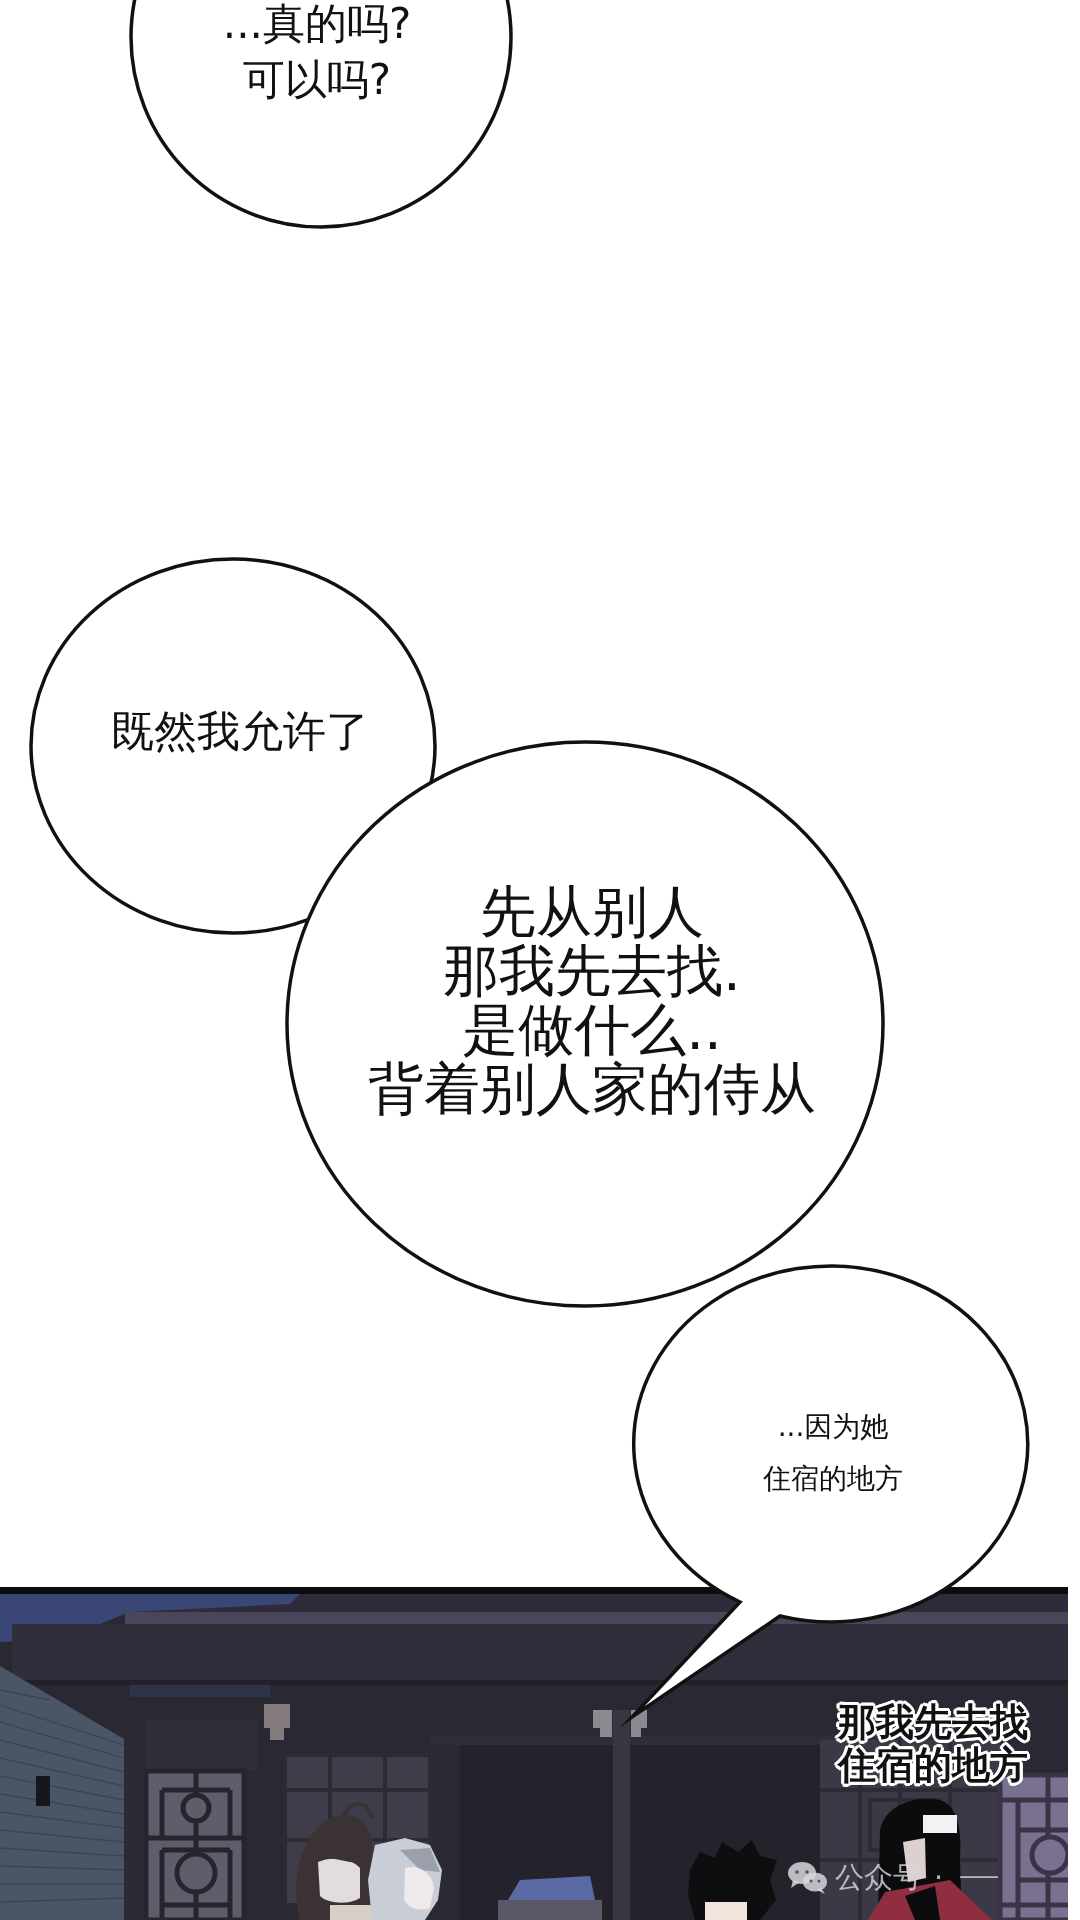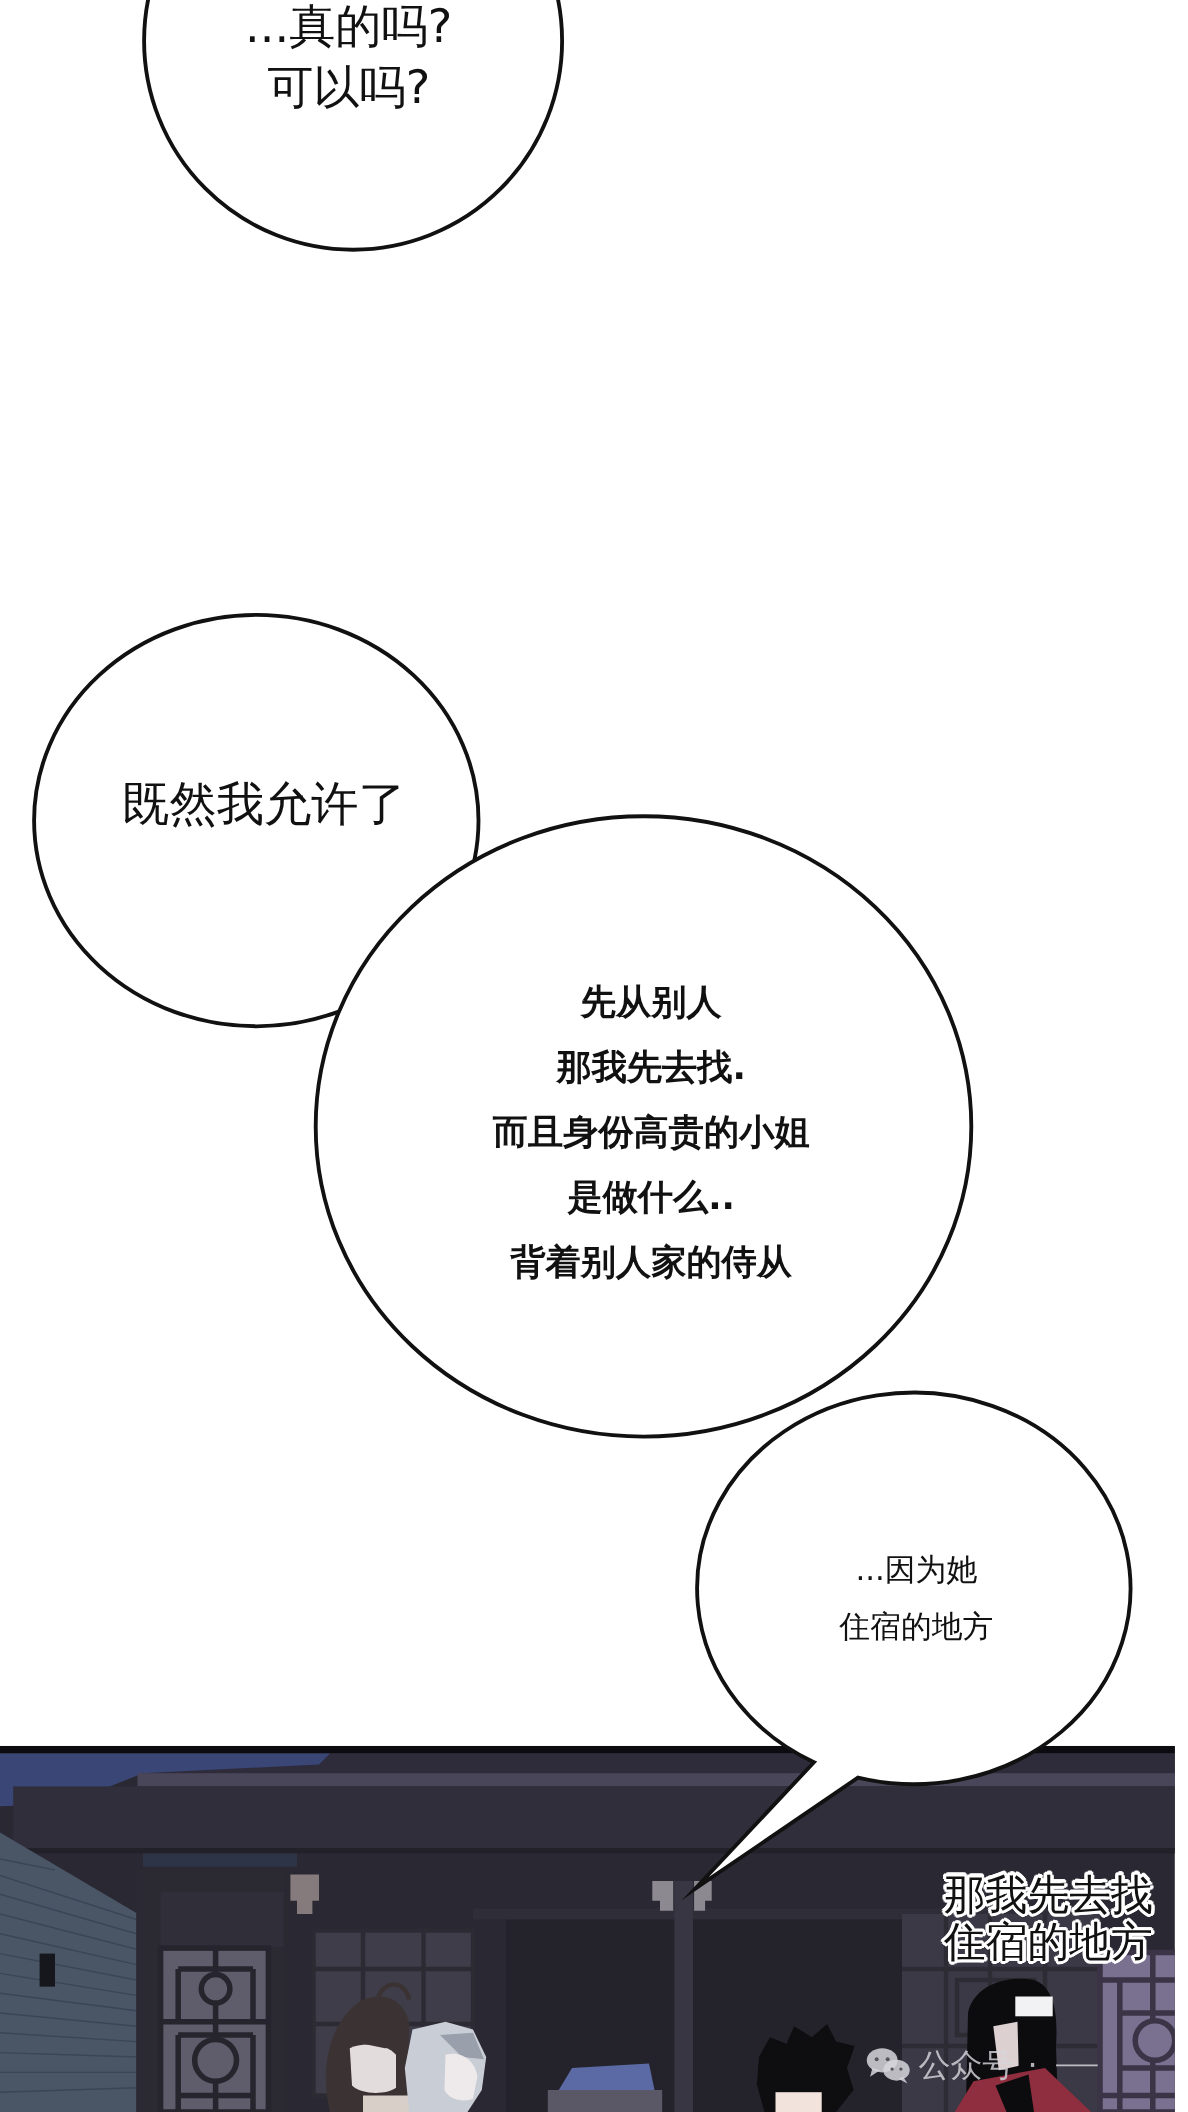--- a/index.html
+++ b/index.html
@@ -26,39 +26,38 @@
       transform: translateX(-50%);
       text-align: center;
       white-space: nowrap;
       color: #111111;
       z-index: 3;
       font-weight: 500;
     }
     .btext div { white-space: nowrap; }
     #t1 { left: 317px; top: -4px;   font-size: 42px; line-height: 56px; }
     #t2 { left: 240px; top: 704px;  font-size: 43px; line-height: 55px; }
-    #t3 { left: 592px; top: 882px;  font-size: 32px; line-height: 59px; font-weight: bold; }
+    #t3 { left: 592px; top: 882px;  font-size: 56px; line-height: 59px; }
     #t4 { left: 833px; top: 1401px; font-size: 28px; line-height: 52px; }
 
     .sfx {
       position: absolute;
       left: 933px; top: 1701px;
       transform: translateX(-50%);
       z-index: 4;
       font-size: 38px;
       line-height: 43px;
-      font-weight: normal;
+      font-weight: bold;
       color: #111111;
       text-align: center;
       white-space: nowrap;
       text-shadow:
         -3px 0 #fff, 3px 0 #fff, 0 -3px #fff, 0 3px #fff,
         -2px -2px #fff, 2px -2px #fff, -2px 2px #fff, 2px 2px #fff,
         -3px -1px #fff, 3px 1px #fff, -1px 3px #fff, 1px -3px #fff;
-      margin-left: 20px;
     }
     .wm { position: absolute; z-index: 4; color: rgba(214,214,220,0.82); }
     .wm-icon { left: 787px; top: 1861px; width: 42px; height: 34px; }
     .wm-label { left: 835px; top: 1859px; font-size: 29px; line-height: 36px; white-space: nowrap; }
     .wm-sep { left: 934px; top: 1859px; font-size: 29px; line-height: 36px; }
     .wm-suffix { left: 958px; top: 1853px; font-size: 42px; line-height: 44px; font-weight: 300; }
   </style>
 </head>
 <body>
 
@@ -212,21 +211,20 @@
   <div id="t1" class="btext">
     <div>...真的吗?</div>
     <div>可以吗?</div>
   </div>
   <div id="t2" class="btext">
     <div>既然我允许了</div>
   </div>
   <div id="t3" class="btext">
     <div>先从别人</div>
     <div>那我先去找.</div>
-    <div>而且身份高贵的小姐</div>
     <div>是做什么..</div>
     <div>背着别人家的侍从</div>
   </div>
   <div id="t4" class="btext">
     <div>...因为她</div>
     <div>住宿的地方</div>
   </div>
 
   <div class="sfx">
     <div>那我先去找</div>

